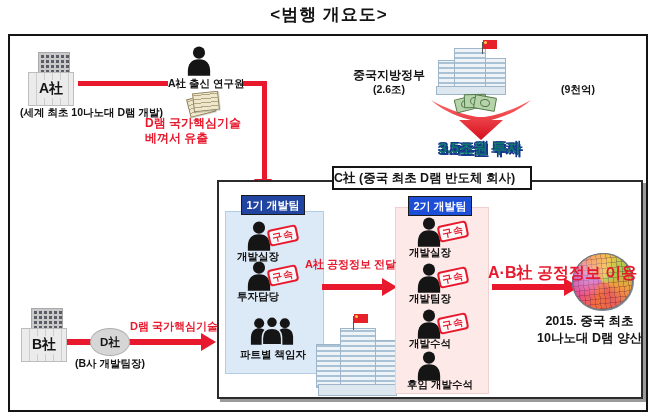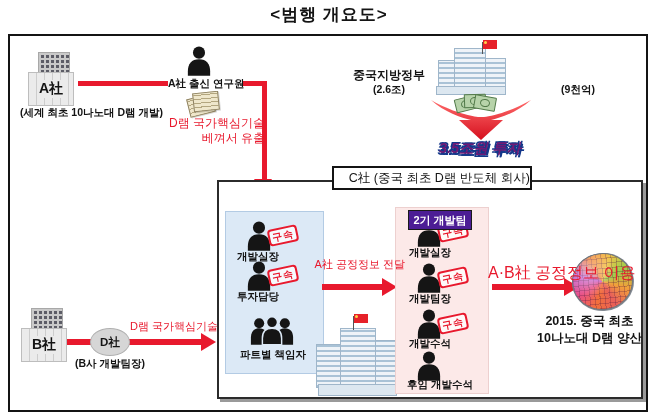--- a/index.html
+++ b/index.html
@@ -4,26 +4,26 @@
 <style>
   html,body{margin:0;padding:0;background:#fff}
   .stage{position:relative;width:658px;height:418px;background:#fff;
          font-family:"Liberation Sans","DejaVu Sans",sans-serif;color:#141414;overflow:hidden}
   .title{position:absolute;left:0;top:3px;width:658px;text-align:center;
          font-size:17px;font-weight:bold;letter-spacing:1px}
   .outer{position:absolute;left:8px;top:34px;width:636px;height:374px;border:2.5px solid #141414;background:#fff}
   .cbox{position:absolute;left:217px;top:180px;width:422px;height:215px;border:2px solid #2b2b2b;
         background:#fff;box-shadow:3px 3px 0 #9a9a9a;z-index:1}
   .chead{position:absolute;left:332px;top:166px;width:196px;height:20px;line-height:20px;border:2px solid #141414;
-         background:#fff;font-size:12.5px;font-weight:normal;text-align:right;white-space:nowrap;z-index:6}
+         background:#fff;font-size:12.5px;font-weight:bold;text-align:left;white-space:nowrap;z-index:6}
   .team{position:absolute;z-index:2}
   .badge{position:absolute;height:18px;line-height:18px;color:#fff;font-weight:bold;font-size:11px;
          text-align:center;border:1px solid #1a1a1a;z-index:5;white-space:nowrap}
   .sl{position:absolute;font-size:10.5px;font-weight:bold;text-align:center;white-space:nowrap;z-index:4}
-  .rtext{position:absolute;color:#e8192d;font-weight:normal;text-align:right;white-space:nowrap;z-index:4}
+  .rtext{position:absolute;color:#e8192d;font-weight:bold;text-align:left;white-space:nowrap;z-index:4}
   .hbar{position:absolute;background:#e8192d;height:5px;z-index:1}
   .ah-r{position:absolute;width:0;height:0;border-top:9px solid transparent;border-bottom:9px solid transparent;
         border-left:15px solid #e8192d;z-index:1}
   .ah-d{position:absolute;width:0;height:0;border-left:9px solid transparent;border-right:9px solid transparent;
         border-top:14px solid #e8192d;z-index:1}
   .psvg{position:absolute;width:26px;height:30px;fill:#151515;z-index:3}
   .gsvg{position:absolute;width:44px;height:28px;fill:#151515;z-index:3}
   .stamp{position:absolute;color:#e8192d;border:2px solid #e8192d;border-radius:4px;font-size:10px;font-weight:bold;
          padding:0 2px;line-height:13px;transform:rotate(-12deg);background:rgba(255,255,255,0.75);
          letter-spacing:1px;white-space:nowrap;z-index:4}
@@ -48,21 +48,21 @@
   
   .doc{position:absolute;width:32px;height:24px;z-index:3}
   .doc-sheet{position:absolute;width:24px;height:17px;background:#efe7cb;border:1px solid #8d8161;
              background-image:repeating-linear-gradient(0deg,transparent 0 3px,#b3a67f 3px 4px);
              box-shadow:1px 1px 0 rgba(0,0,0,0.15)}
   
   .bills{position:absolute;width:44px;height:18px;z-index:3}
   .bill{position:absolute;width:20px;height:12px;background:#b7d3aa;border:1px solid #527a4a;border-radius:1px}
   .bill::after{content:"";position:absolute;left:5px;top:2px;width:8px;height:6px;border:1px solid #527a4a;border-radius:50%}
   .funnel{position:absolute;z-index:2}
-  .invest{position:absolute;font-weight:bold;font-style:italic;font-size:14.5px;color:#701a75;text-align:center;
+  .invest{position:absolute;font-weight:bold;font-size:14.5px;color:#0f766e;text-align:center;
           white-space:nowrap;z-index:3;
           text-shadow:-1.5px -1.5px 0 #14388a,1.5px -1.5px 0 #14388a,-1.5px 1.5px 0 #14388a,1.5px 1.5px 0 #14388a,2px 2px 0 #14388a}
   
   .wafer-rim{position:absolute;width:62px;height:58px;border-radius:50%;background:#848b93;transform:rotate(-6deg);z-index:2}
   .wafer-face{position:absolute;left:0;top:0;width:59px;height:55px;border-radius:50%;border:1px solid #6f757d;
     background-image:
       radial-gradient(circle at 30% 30%, rgba(255,255,255,0.45), rgba(255,255,255,0) 45%),
       repeating-linear-gradient(0deg, rgba(80,20,60,0.28) 0 1px, transparent 1px 5px),
       repeating-linear-gradient(90deg, rgba(80,20,60,0.28) 0 1px, transparent 1px 5px),
       conic-gradient(from 200deg,#f2703a,#e84f86,#c05ad0,#f2843a,#f2c24a,#9ccf4a,#f2a03a,#e85f5a,#f2703a)}
@@ -131,20 +131,21 @@
     <div class="bill" style="left:0;top:3px;transform:rotate(-14deg)"></div>
     <div class="bill" style="left:9px;top:0;transform:rotate(-2deg)"></div>
     <div class="bill" style="left:19px;top:2px;transform:rotate(10deg)"></div>
   </div>
   <div class="invest" style="left:420px;top:139px;width:120px">3.5조원 투자</div>
 
   <div class="cbox"></div>
   <div class="chead">C社 (중국 최초 D램 반도체 회사)</div>
 
   <div class="team" style="left:225px;top:211px;width:97px;height:161px;background:#dce9f6;border:1px solid #b3cbe4"></div>
+  <div class="badge" style="left:241px;top:195px;width:62px;background:#2144a0">1기 개발팀</div>
 
   <svg class="psvg" style="left:246px;top:221px" viewBox="0 0 28 32">
     <circle cx="14" cy="7" r="6.5"></circle>
       <path d="M14 14c-8 0-12 5-12 13v5h24v-5c0-8-4-13-12-13z"></path>
     </svg>
   <div class="stamp" style="left:268px;top:227px">구속</div>
   <div class="sl" style="left:218px;top:250px;width:80px">개발실장</div>
 
   <svg class="psvg" style="left:246px;top:261px" viewBox="0 0 28 32">
     <circle cx="14" cy="7" r="6.5"></circle>
@@ -172,21 +173,21 @@
   <div class="cbld" style="left:316px;top:314px;width:82px;height:82px;z-index:2">
     <div class="cb-pole" style="left:37px;top:2px;height:14px"></div>
     <div class="cb-flag" style="left:38px;top:0"></div>
     <div class="cb-t" style="left:0;top:30px;width:26px;height:42px"></div>
     <div class="cb-t" style="left:56px;top:26px;width:25px;height:46px"></div>
     <div class="cb-t" style="left:24px;top:14px;width:34px;height:58px"></div>
     <div class="cb-base" style="left:2px;top:70px;width:77px;height:10px"></div>
   </div>
 
   <div class="team" style="left:395px;top:207px;width:92px;height:185px;background:#fce9e8;border:1px solid #edd0cf"></div>
-  <div class="badge" style="left:408px;top:210px;width:62px;background:#4c1d95">2기 개발팀</div>
+  <div class="badge" style="left:408px;top:196px;width:62px;background:#1d4ed8">2기 개발팀</div>
 
   <svg class="psvg" style="left:416px;top:217px" viewBox="0 0 28 32">
     <circle cx="14" cy="7" r="6.5"></circle>
       <path d="M14 14c-8 0-12 5-12 13v5h24v-5c0-8-4-13-12-13z"></path>
     </svg>
   <div class="stamp" style="left:438px;top:223px">구속</div>
   <div class="sl" style="left:390px;top:246px;width:80px">개발실장</div>
 
   <svg class="psvg" style="left:416px;top:263px" viewBox="0 0 28 32">
     <circle cx="14" cy="7" r="6.5"></circle>

